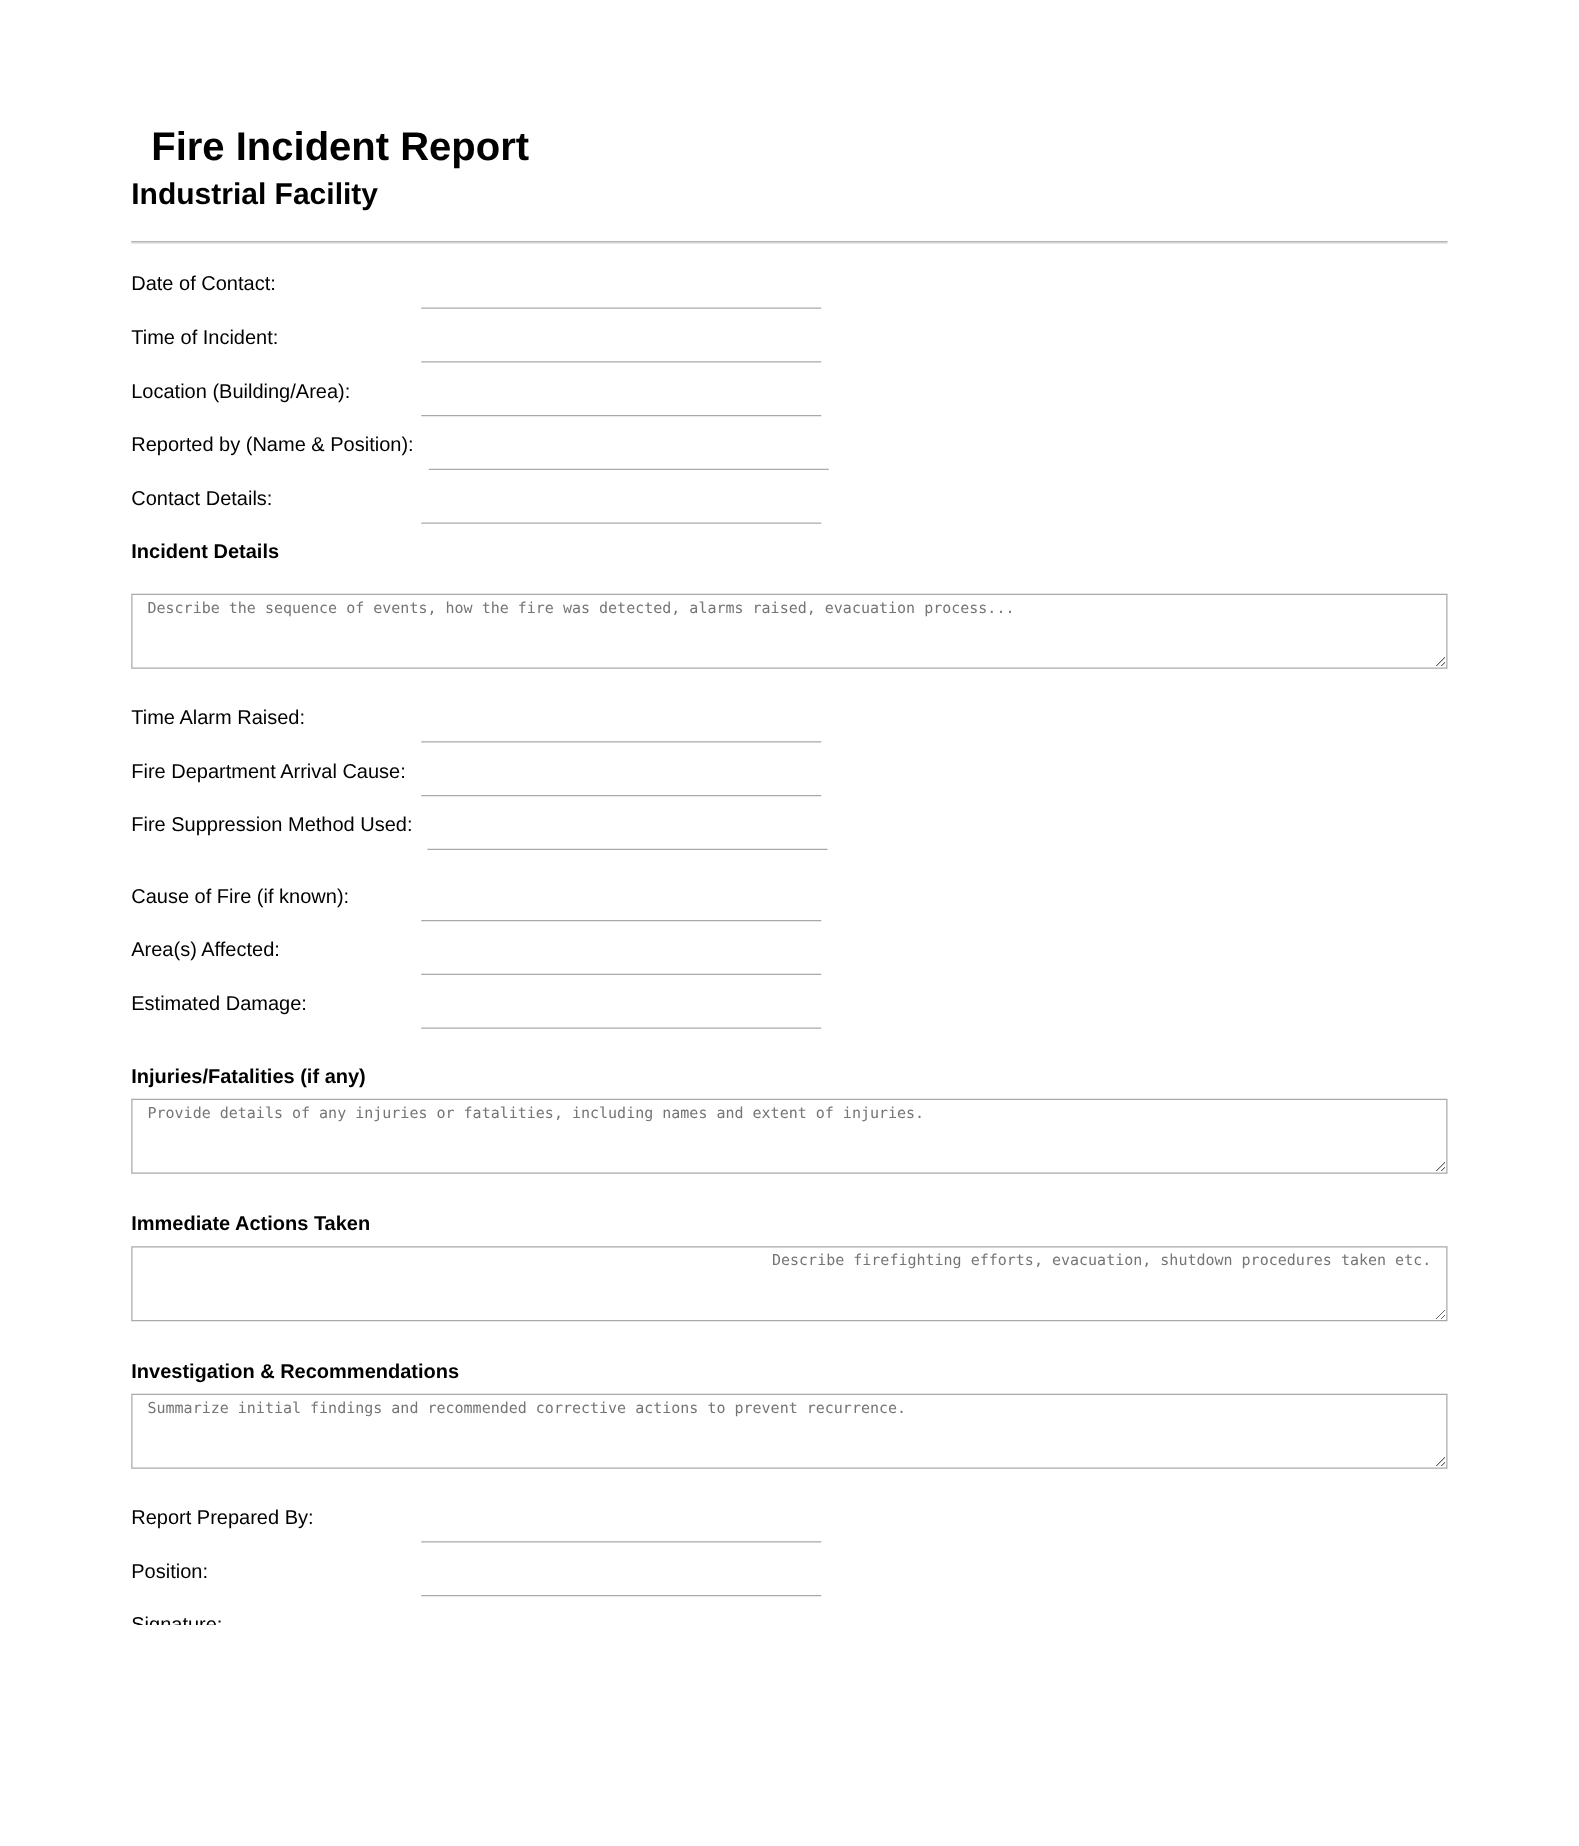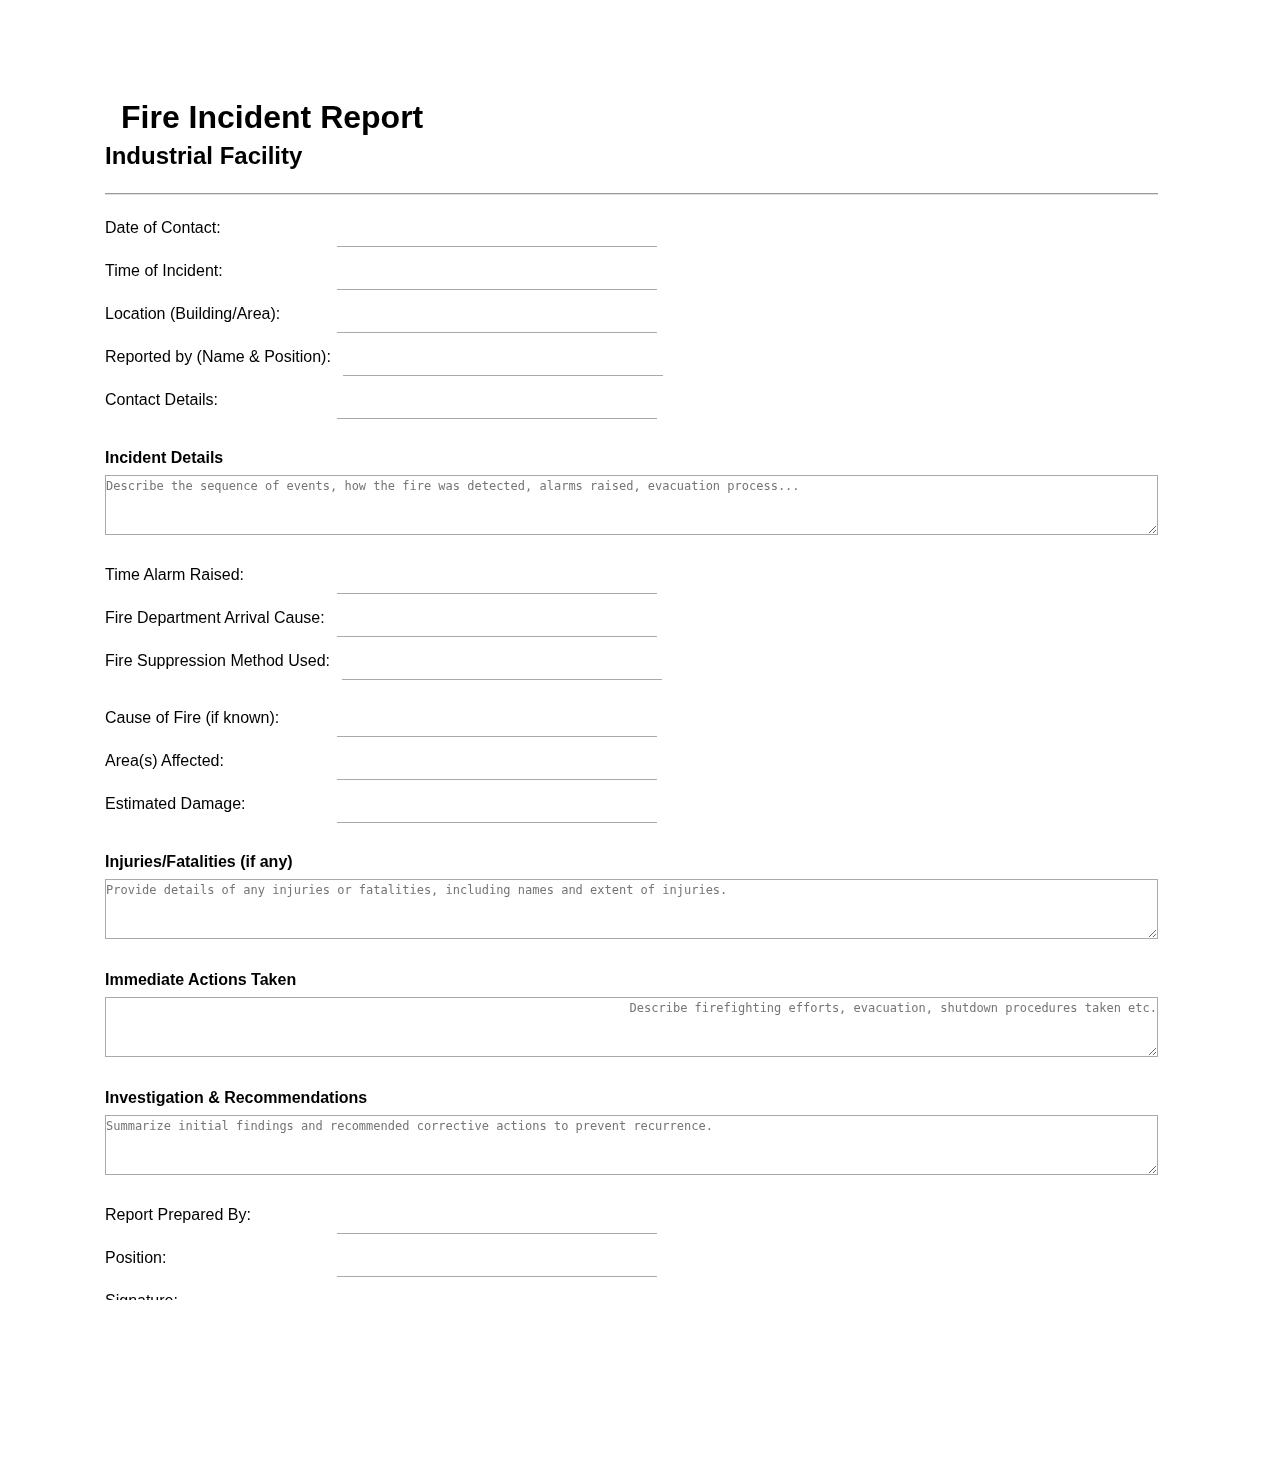--- a/index.html
+++ b/index.html
@@ -9,21 +9,21 @@
   .page { position: absolute; left: 105px; top: 0; width: 1053px; }
   h1 { position: absolute; top: 83px; left: 0; margin: 16px; font-size: 32px; font-weight: bold; line-height: 37px; white-space: nowrap; }
   h2 { position: absolute; top: 142px; left: 0; margin: 0; font-size: 24px; font-weight: bold; line-height: 28px; white-space: nowrap; }
   .rule { position: absolute; top: 193px; left: 0; width: 1053px; height: 0; border-top: 1px solid #9a9a9a; border-bottom: 1px solid #e0e0e0; }
   .field { position: absolute; left: 0; height: 30px; white-space: nowrap; }
   .field label { display: inline-block; min-width: 220px; margin-right: 12px; font-size: 16px; line-height: 20px; vertical-align: top; }
   .field input { display: inline-block; width: 320px; height: 22px; margin-top: 6px; border: none; border-bottom: 1px solid #a9a9a9;
                  background: transparent; outline: none; padding: 0; font-family: "Liberation Sans", sans-serif; font-size: 16px; vertical-align: top; }
   .section-title { position: absolute; left: 0; margin: 0; font-size: 16px; font-weight: bold; line-height: 20px; white-space: nowrap; }
   textarea { position: absolute; left: 0; width: 1053px; height: 60px; box-sizing: border-box; border: 1px solid #a9a9a9; border-radius: 0;
-             padding: 3px 0; margin: 0; font-family: "DejaVu Sans Mono", monospace; font-size: 12px; line-height: 15px; resize: vertical; color: #4d7c0f; background: #fff; }
+             padding: 3px 12px; margin: 0; font-family: "DejaVu Sans Mono", monospace; font-size: 12px; line-height: 15px; resize: vertical; color: #4d7c0f; background: #fff; }
   textarea::placeholder { color: #757575; }
 </style>
 </head>
 <body>
 
 <div class="viewport">
  <div class="page">
 
   <h1>Fire Incident Report</h1>
   <h2>Industrial Facility</h2>
@@ -38,21 +38,21 @@
   <div class="field" style="top:304px">
     <label>Location (Building/Area):</label><input type="text" value="" style="">
   </div>
   <div class="field" style="top:347px">
     <label>Reported by (Name &amp; Position):</label><input type="text" value="" style="">
   </div>
   <div class="field" style="top:390px">
     <label>Contact Details:</label><input type="text" value="" style="">
   </div>
 
-  <div class="section-title" style="top:448px">Incident Details</div>
+  <div class="section-title" style="top:432px">Incident Details</div>
   <textarea style="top: 475px;" placeholder="Describe the sequence of events, how the fire was detected, alarms raised, evacuation process..."></textarea>
 
   <div class="field" style="top:565px">
     <label>Time Alarm Raised:</label><input type="text" value="" style="">
   </div>
   <div class="field" style="top:608px">
     <label>Fire Department Arrival Cause:</label><input type="text" value="" style="">
   </div>
   <div class="field" style="top:651px">
     <label>Fire Suppression Method Used:</label><input type="text" value="" style="">

